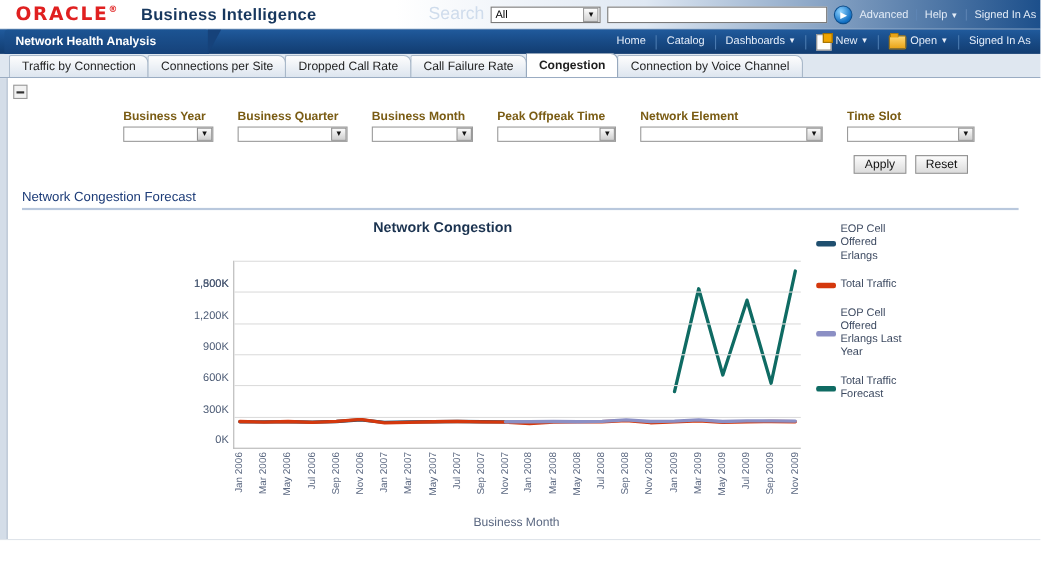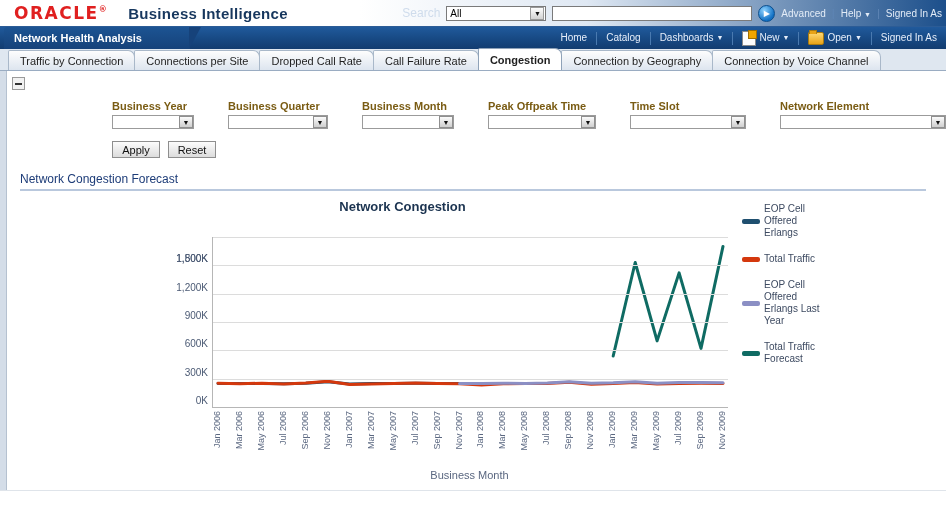--- a/index.html
+++ b/index.html
@@ -26,21 +26,21 @@
   .oracle-logo{
     margin-left:14px;font-family:"DejaVu Sans",sans-serif;
     font-size:17px;font-weight:bold;color:#e02020;letter-spacing:1.5px;
   }
   .oracle-logo .tm{font-size:8px;vertical-align:super;}
   .bi-title{
     margin-left:20px;font-size:15px;font-weight:bold;color:#17375e;
     letter-spacing:.3px;
   }
   .gh-right{margin-left:auto;display:flex;align-items:center;gap:6px;padding-right:4px;color:#d8e4f2;}
-  .gh-right .lbl{font-size:12px;color:#cfdcec;}
+  .gh-right .lbl{font-size:16px;color:#cfdcec;}
   .sel-all{
     width:100px;height:15px;font-size:10px;border:1px solid #7a7a7a;
     background:#fff;display:flex;align-items:center;justify-content:space-between;
     padding:0 1px 0 3px;color:#000;box-sizing:border-box;
   }
   .sel-all .arw{
     width:14px;height:13px;background:linear-gradient(to bottom,#fdfdfd,#d2d2d2);
     border:1px solid #9a9a9a;display:flex;align-items:center;justify-content:center;
     font-size:7px;color:#111;box-sizing:border-box;
   }
@@ -111,37 +111,37 @@
   
   .content{background:#ffffff;position:relative;height:419px;}
   .leftrail{position:absolute;left:0;top:0;width:6px;height:100%;background:#d4dde8;border-right:1px solid #b5c1d0;}
   .collapse-row{padding:6px 0 0 12px;}
   .collapse-btn{
     width:13px;height:13px;border:1px solid #9a9a9a;background:#f2f2f2;
     display:flex;align-items:center;justify-content:center;box-sizing:border-box;
   }
   .collapse-btn i{display:block;width:7px;height:2px;background:#333;}
   .prompt-wrap{padding:10px 0 0 112px;}
-  .prompt-row{display:flex;gap:22px;justify-content:space-between;}
+  .prompt-row{display:flex;gap:22px;}
   .pcell{display:flex;flex-direction:column;}
   .plabel{
     font-size:11px;font-weight:bold;color:#7a5c14;margin-bottom:3px;white-space:nowrap;
   }
   .pselect{
     height:14px;border:1px solid #9b9b9b;background:#fff;
     display:flex;align-items:center;justify-content:flex-end;box-sizing:border-box;
   }
   .pselect .arw{
     width:14px;height:12px;background:linear-gradient(to bottom,#fbfbfb,#cfcfcf);
     border:1px solid #8f8f8f;display:flex;align-items:center;justify-content:center;
     font-size:7px;color:#111;box-sizing:border-box;margin:0;
   }
   .w-year{width:82px;}.w-quarter{width:100px;}.w-month{width:92px;}
   .w-peak{width:108px;}.w-slot{width:116px;}.w-elem{width:166px;}
-  .btn-row{display:flex;gap:8px;padding:12px 66px 0 0;}
+  .btn-row{display:flex;justify-content:flex-end;gap:8px;padding:12px 66px 0 0;}
   .btn{
     min-width:48px;height:17px;font-size:11px;color:#111;
     background:linear-gradient(to bottom,#fcfcfc,#dcdcdc);
     border:1px solid #8e8e8e;display:flex;align-items:center;justify-content:center;
     box-sizing:border-box;padding:0 7px;
   }
   .section-title{
     margin:14px 0 0 20px;font-size:12px;font-weight:normal;color:#1d3c78;
   }
   .section-rule{margin:3px 20px 0 20px;height:2px;background:#b9c8dd;}
@@ -229,21 +229,20 @@
       </div>
   </div>
 </div>
 
 <div class="tabstrip">
   <div class="dtab">Traffic by Connection</div>
   <div class="dtab">Connections per Site</div>
   <div class="dtab">Dropped Call Rate</div>
   <div class="dtab">Call Failure Rate</div>
   <div class="dtab active">Congestion</div>
-  <div class="dtab">Connection by Geography</div>
   <div class="dtab">Connection by Voice Channel</div>
 </div>
 
 <div class="content">
   <div class="leftrail"></div>
 
   <div class="collapse-row">
     <div class="collapse-btn">
         <i></i>
       </div>
@@ -269,28 +268,28 @@
             <span class="arw">▼</span>
           </div>
       </div>
       <div class="pcell">
         <div class="plabel">Peak Offpeak Time</div>
         <div class="pselect w-peak">
             <span class="arw">▼</span>
           </div>
       </div>
       <div class="pcell">
+        <div class="plabel">Network Element</div>
+        <div class="pselect w-elem">
+            <span class="arw">▼</span>
+          </div>
+      </div>
+      <div class="pcell">
         <div class="plabel">Time Slot</div>
         <div class="pselect w-slot">
-            <span class="arw">▼</span>
-          </div>
-      </div>
-      <div class="pcell">
-        <div class="plabel">Network Element</div>
-        <div class="pselect w-elem">
             <span class="arw">▼</span>
           </div>
       </div>
     </div>
     <div class="btn-row">
       <div class="btn">Apply</div>
       <div class="btn">Reset</div>
     </div>
   </div>
 

